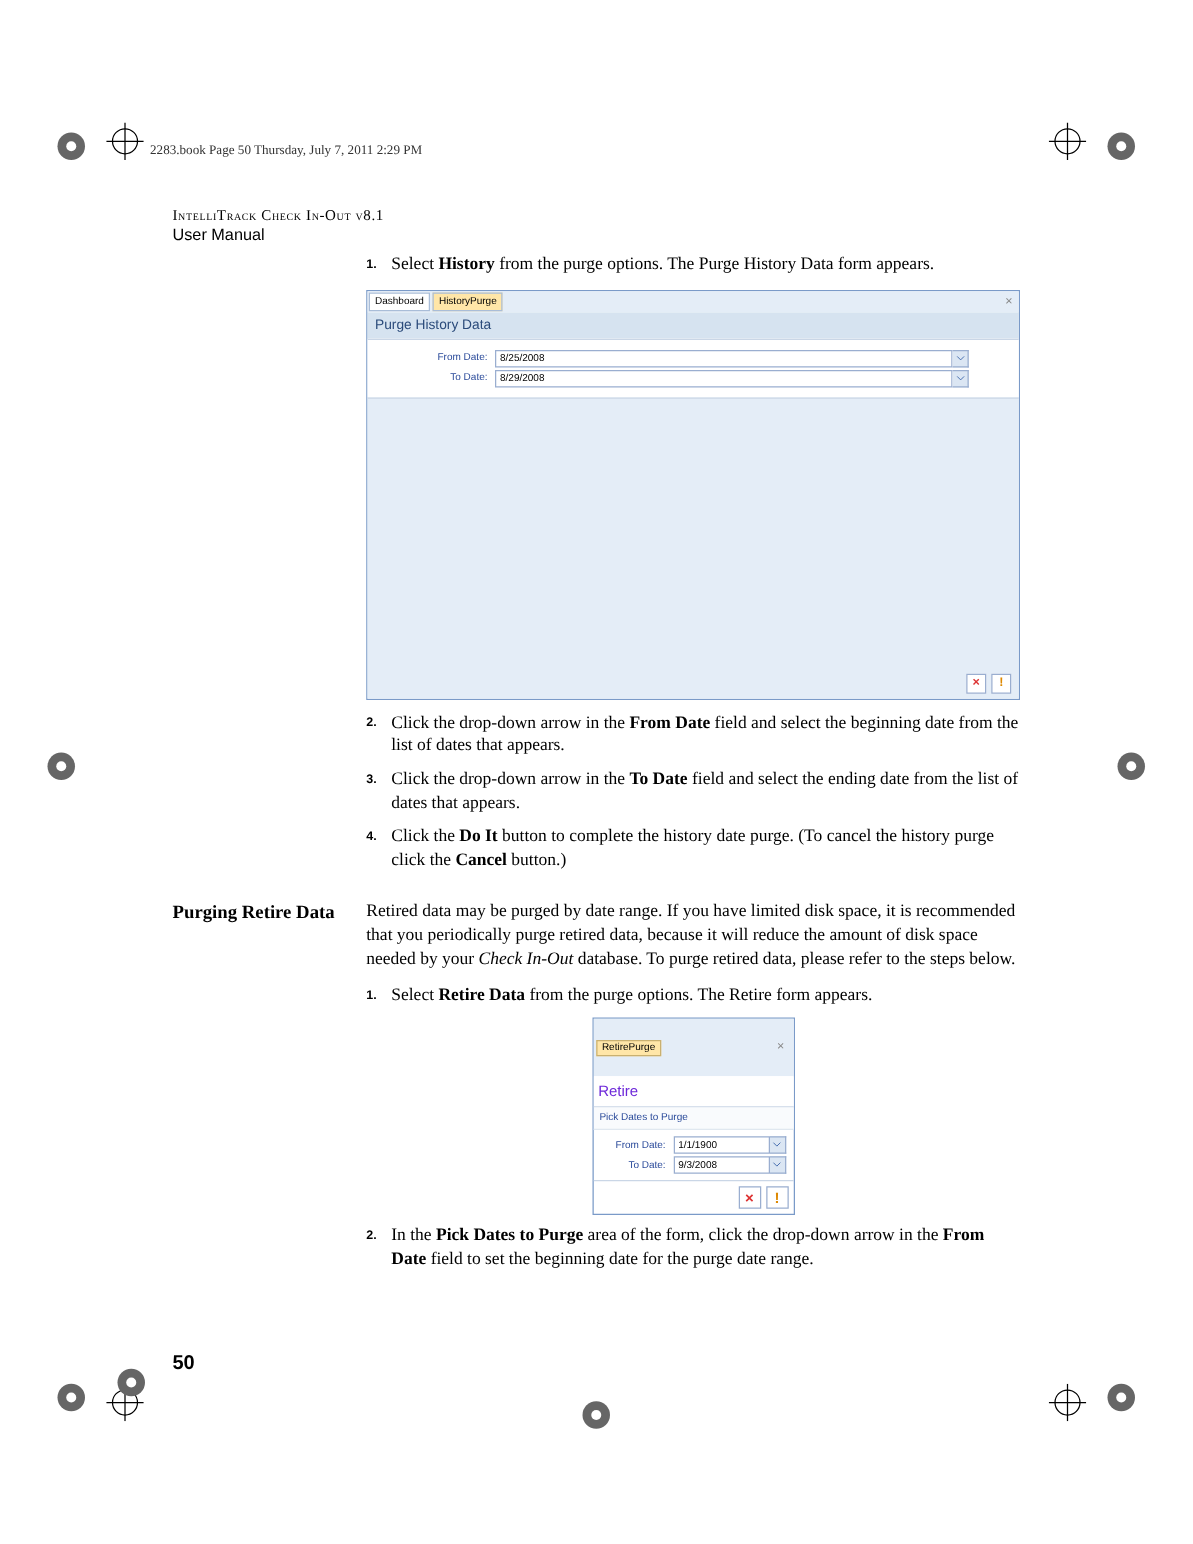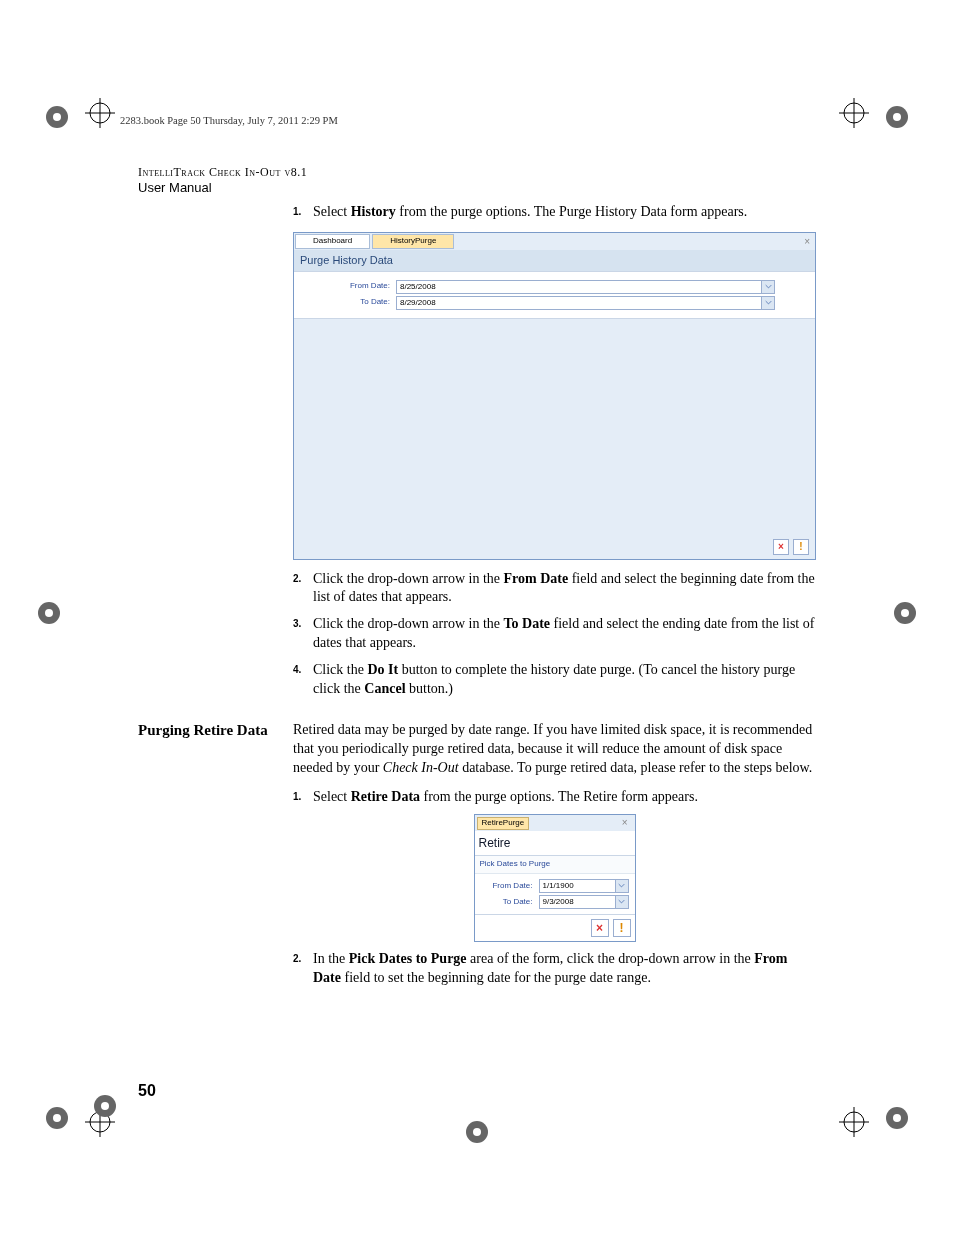--- a/index.html
+++ b/index.html
@@ -30,38 +30,38 @@
 .ol{margin:0;padding:0;list-style:none}
 .ol li{position:relative;padding-left:20px;margin-bottom:8px}
 .ol .num{position:absolute;left:0;top:2px;font-family:Arial,Helvetica,sans-serif;font-weight:bold;font-size:10px}
 .bold{font-weight:bold}
 .ital{font-style:italic}
 .side-heading{position:absolute;left:0;width:140px;font-family:Liberation Serif, serif;font-weight:bold;font-size:15px;line-height:1.2}
 .section{position:relative}
 .figure{margin:10px 0}
 .fig1{border:1px solid #7a9ac8}
 .fig1-tabs{background:#e4edf7;display:flex;align-items:center;font-family:Arial,Helvetica,sans-serif;font-size:8px}
-.tab{padding:1px 17px;border:1px solid #a9bdd8;background:#fff;margin:1px}
+.tab{padding:1px 4px;border:1px solid #a9bdd8;background:#fff;margin:1px}
 .tab.active{background:#ffe6a8}
 .close-x{margin-left:auto;padding:0 5px;color:#888;font-size:10px}
 .fig1-title{background:#d6e3f0;padding:3px 6px;font-family:Arial,Helvetica,sans-serif;font-size:11px;color:#2a4a7a}
 .fig1-body{background:#fff;padding:6px 40px 6px 40px;border-top:1px solid #cad6e6}
 .field-row{display:flex;align-items:center;margin:2px 0;font-family:Arial,Helvetica,sans-serif;font-size:8px}
 .field-label{color:#2a4a9a;width:56px;text-align:right;padding-right:6px}
 .field-input{flex:1;border:1px solid #9aaed0;background:#fff;padding:0 3px;font-size:8px;height:12px;line-height:12px}
 .dd{width:12px;height:12px;border:1px solid #9aaed0;border-left:none;background:#dbe6f3;display:flex;align-items:center;justify-content:center}
 .dd svg{width:7px;height:5px}
 .fig1-foot{background:#e4edf7;border-top:1px solid #cad6e6;height:240px;position:relative}
 .foot-icons{position:absolute;bottom:4px;right:6px;display:flex;gap:4px}
 .icon-btn{width:14px;height:14px;border:1px solid #9aaed0;background:#fff;display:flex;align-items:center;justify-content:center;font-family:Arial,Helvetica,sans-serif;font-size:10px;font-weight:bold}
 .icon-btn.red{color:#d33}
 .icon-btn.bang{color:#d80}
 .fig2{width:160px;margin:8px auto;border:1px solid #7a9ac8;font-family:Arial,Helvetica,sans-serif}
-.fig2-header{background:#e4edf7;display:flex;align-items:center;font-size:8px;padding:1px 2px}
-.fig2-title{background:#fff;padding:4px;font-size:12px;color:#0f172a;border-bottom:1px solid #cad6e6}
+.fig2-header{background:#e4edf7;display:flex;align-items:center;font-size:8px;padding:16px 2px}
+.fig2-title{background:#fff;padding:4px;font-size:12px;color:#6d28d9;border-bottom:1px solid #cad6e6}
 .fig2-section{background:#f9fbfd;padding:3px 5px;font-size:8px;color:#2a4a9a;border-bottom:1px solid #e0e8f0}
 .fig2-body{padding:3px 6px}
 .fig2 .field-label{width:52px}
 .fig2-foot{border-top:1px solid #cad6e6;padding:4px;display:flex;justify-content:flex-end;gap:4px}
 .page-num{position:absolute;bottom:15px;left:0;font-family:Arial,Helvetica,sans-serif;font-weight:bold;font-size:16px}
 </style>
 </head>
 <body>
 
 <div class="page">

